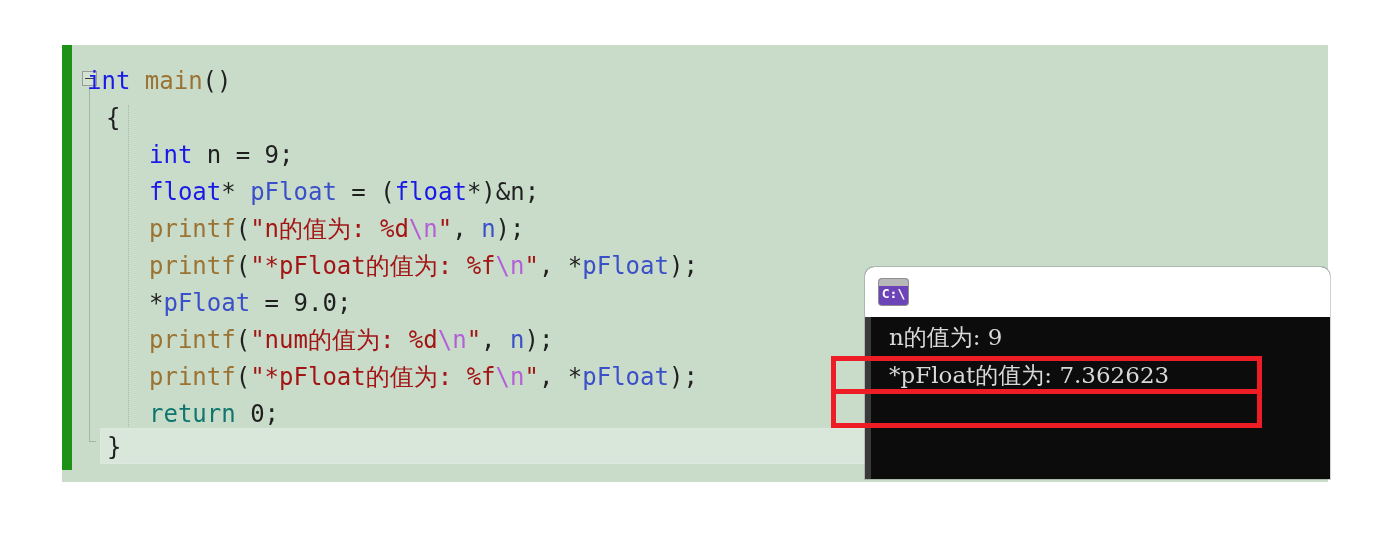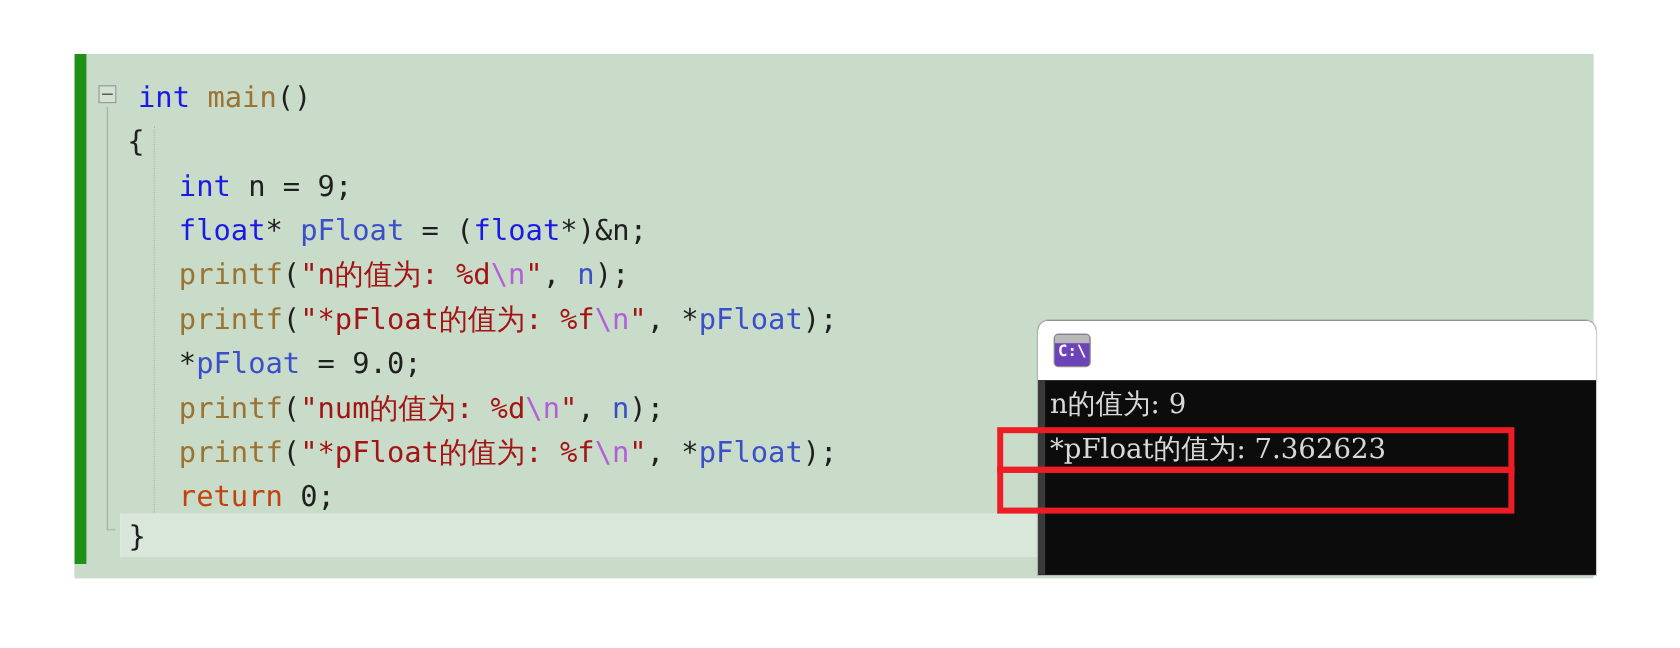--- a/index.html
+++ b/index.html
@@ -87,21 +87,21 @@
     top: 18px;
     width: 100%;
     font-family: "DejaVu Sans Mono", "Liberation Mono", monospace;
     font-size: 24px;
     line-height: 37px;
     white-space: pre;
   }
   .code-line {
     position: relative;
     height: 37px;
-    padding-left: 53px;
+    padding-left: 25px;
     color: #1f1f1f;
   }
   .code-line.indent1 { padding-left: 44px; }
   .code-line.indent2 { padding-left: 87px; }
 
   
   #current-line {
     position: absolute;
     left: 38px;
     top: 383px;
@@ -116,21 +116,21 @@
     left: 6px;
     top: 1px;
     font-family: "DejaVu Sans Mono", "Liberation Mono", monospace;
     font-size: 24px;
     line-height: 34px;
     color: #1f1f1f;
   }
 
   
   .kw      { color: #1a1ae6; }      
-  .kw2     { color: #c2410c; text-align: right; }      
+  .kw2     { color: #0f766e; text-align: right; }      
   .fn      { color: #9b7332; }      
   .str     { color: #a31515; }      
   .esc     { color: #b45fd8; }      
   .var     { color: #3b4fc8; }      
   .plain   { color: #1f1f1f; }
   .num     { color: #1f1f1f; }
 
   
   #console-window {
     position: absolute;
@@ -183,21 +183,21 @@
     margin-left: 12px;
     font-family: "Liberation Sans", sans-serif;
     font-size: 25px;
     color: #141414;
     white-space: nowrap;
   }
   #console-body {
     position: relative;
     height: 162px;
     background: #0c0c0c;
-    padding-left: 8px;
+    padding-left: 22px;
     padding-top: 1px;
     box-sizing: border-box;
   }
   
   #console-scrollstrip {
     position: absolute;
     left: 0; top: 0;
     width: 6px;
     height: 100%;
     background: #3a3a3a;

